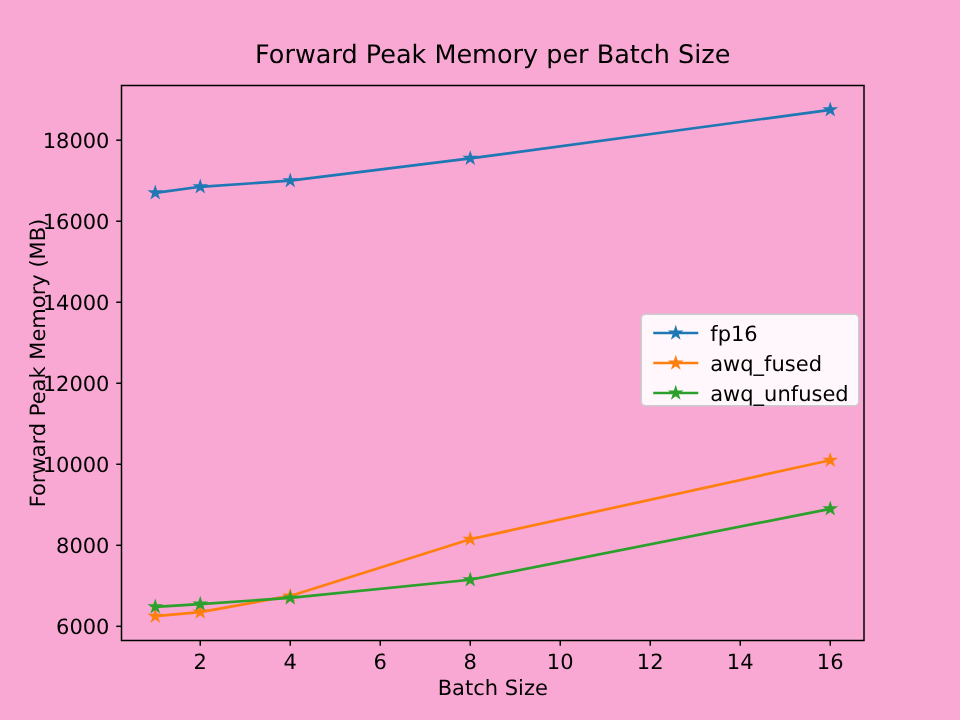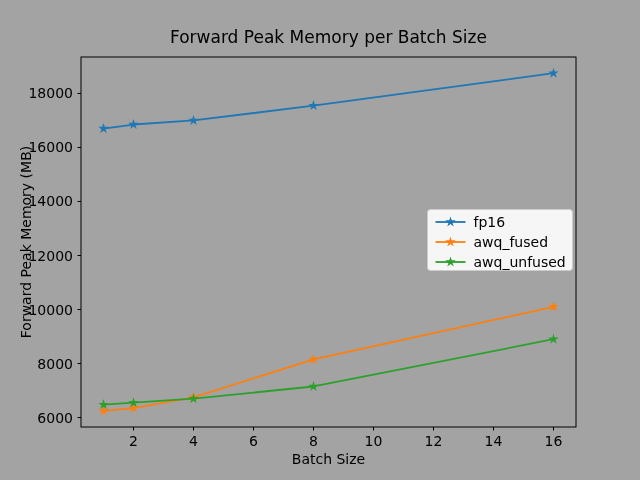--- a/index.html
+++ b/index.html
@@ -5,21 +5,21 @@
   html, body {
     margin: 0;
     padding: 0;
     background: #ffffff;
     font-family: "DejaVu Sans", "Liberation Sans", sans-serif;
   }
   .figure {
     position: relative;
     width: 640px;
     height: 480px;
-    background: #a3a3a3;
+    background: #f9a8d4;
     overflow: hidden;
   }
   .chart-title {
     position: absolute;
     left: 81px;
     top: 27px;
     width: 495px;
     text-align: center;
     font-size: 17px;
     color: #000000;

